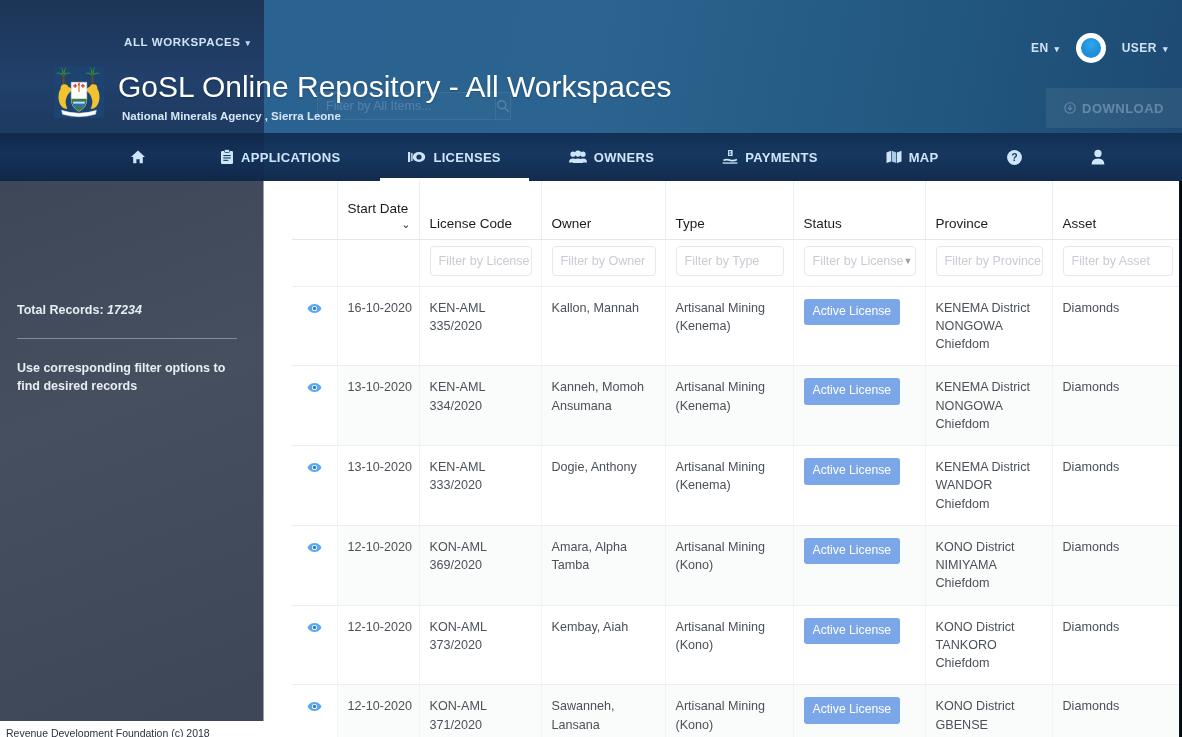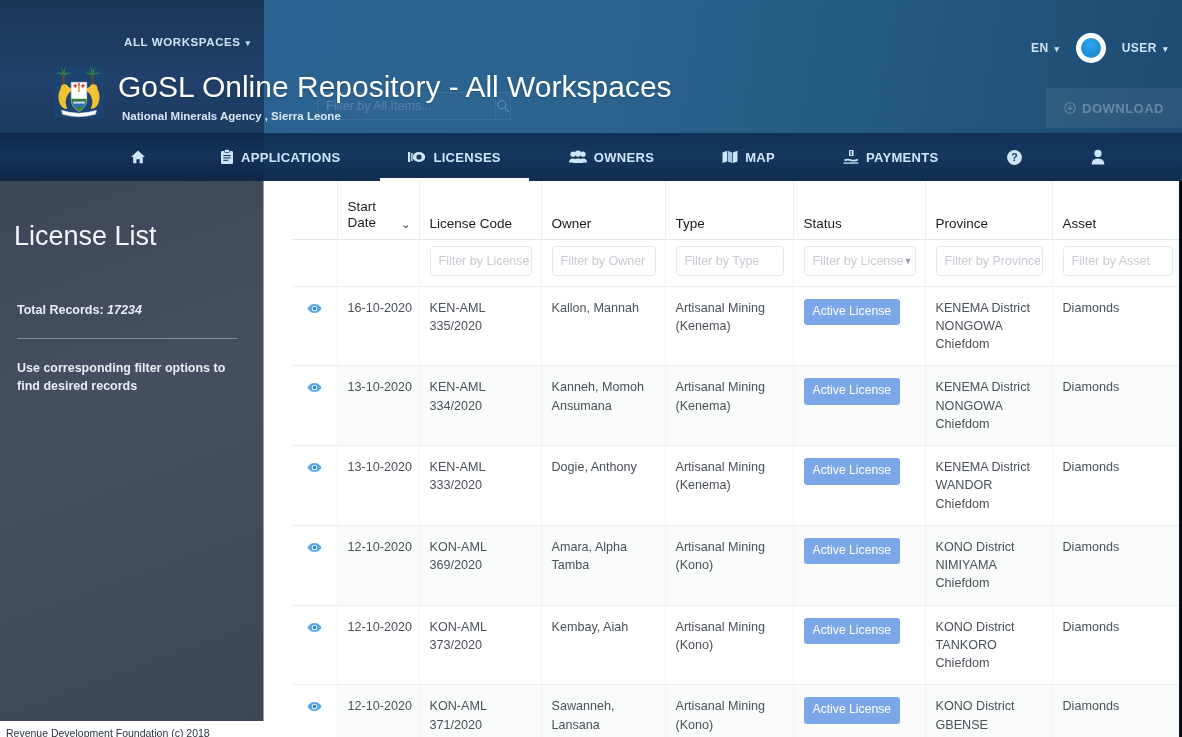--- a/index.html
+++ b/index.html
@@ -143,21 +143,21 @@
   table.grid col.c-prov  { width: 127px; }
   table.grid col.c-asset { width: 130px; }
 
   table.grid th {
     text-align: left; font-size: 13.5px; font-weight: 400; color: #1b1b1b;
     padding: 10px 8px 8px 10px; vertical-align: bottom; height: 58px;
     border-bottom: 1px solid #e3e6ea; border-left: 1px solid #eceef1;
     background: #ffffff;
   }
   table.grid th.noborder { border-left: none; }
-  .th-sort { display: flex; flex-direction: row; align-items: flex-end; line-height: 1.15; }
+  .th-sort { display: flex; flex-direction: column; align-items: flex-end; line-height: 1.15; }
   .th-sort .lbl { align-self: flex-start; }
   .th-sort .chev { font-size: 11px; color: #333; margin-top: 1px; }
 
   table.grid td.filter {
     padding: 6px 9px 10px 10px; border-bottom: 1px solid #eceef1;
     border-left: 1px solid #f2f3f5; background: #fff; height: 46px; vertical-align: middle;
   }
   table.grid td.filter.noborder { border-left: none; }
   .fbox {
     width: 100%; height: 30px; border: 1px solid #e6e8eb; border-radius: 4px;
@@ -298,57 +298,56 @@
           <circle cx="14" cy="4.2" r="2.6" fill="#cfe6fa"></circle>
           <circle cx="9" cy="3.6" r="3.1" fill="#cfe6fa"></circle>
           <path d="M0 12.6 q0 -4 4 -4 q4 0 4 4z" fill="#cfe6fa"></path>
           <path d="M10 12.6 q0 -4 4 -4 q4 0 4 4z" fill="#cfe6fa"></path>
           <path d="M4 13 q0 -4.6 5 -4.6 q5 0 5 4.6z" fill="#cfe6fa"></path>
         </svg>
         <span>OWNERS</span>
       </div>
 
       <div class="nav-item wide">
-        <svg width="16" height="14" viewBox="0 0 16 14">
-          <path d="M0.5 2.4 L5 0.8 V11.4 L0.5 13z" fill="#cfe6fa"></path>
-          <path d="M5.7 0.8 L10.3 2.4 V13 L5.7 11.4z" fill="#a9cbe8"></path>
-          <path d="M11 2.4 L15.5 0.8 V11.4 L11 13z" fill="#cfe6fa"></path>
-        </svg>
-        <span>MAP</span>
-      </div>
-
-      <div class="nav-item wide">
         <svg width="16" height="16" viewBox="0 0 16 16">
           <rect x="6" y="1" width="4.6" height="6" rx=".6" fill="#cfe6fa"></rect>
           <text x="8.3" y="5.8" font-size="4.6" fill="#16375f" text-anchor="middle" font-family="Liberation Sans, sans-serif">$</text>
           <path d="M1.2 10.6 q3 -1.6 6.6 -0.4 q3.4 1.2 6.8 -0.4 l.6 1.4 q-3.6 2.2 -7.6 .8 q-3.2 -1.1 -5.8 .2z" fill="#cfe6fa"></path>
           <path d="M0.6 13.4 h14.8 v1.3 H0.6z" fill="#cfe6fa"></path>
         </svg>
         <span>PAYMENTS</span>
       </div>
 
       <div class="nav-item wide">
+        <svg width="16" height="14" viewBox="0 0 16 14">
+          <path d="M0.5 2.4 L5 0.8 V11.4 L0.5 13z" fill="#cfe6fa"></path>
+          <path d="M5.7 0.8 L10.3 2.4 V13 L5.7 11.4z" fill="#a9cbe8"></path>
+          <path d="M11 2.4 L15.5 0.8 V11.4 L11 13z" fill="#cfe6fa"></path>
+        </svg>
+        <span>MAP</span>
+      </div>
+
+      <div class="nav-item wide">
         <svg width="17" height="17" viewBox="0 0 17 17">
           <circle cx="8.5" cy="8.5" r="7.4" fill="#cfe6fa"></circle>
           <text x="8.5" y="12.4" font-size="10.5" font-weight="bold" fill="#16375f" text-anchor="middle" font-family="Liberation Sans, sans-serif">?</text>
         </svg>
       </div>
 
       <div class="nav-item wide">
         <svg width="14" height="16" viewBox="0 0 14 16">
           <circle cx="7" cy="4.4" r="3.6" fill="#cfe6fa"></circle>
           <path d="M0.6 15.4 q0 -6 6.4 -6 q6.4 0 6.4 6z" fill="#cfe6fa"></path>
         </svg>
       </div>
 
     </div>
   </div>
 
   <div class="sidebar">
-    <div class="sb-title">License List</div>
     <div class="sb-total">
       <span>Total Records:</span>
       <i>17234</i>
     </div>
     <div class="sb-rule"></div>
     <div class="sb-hint">Use corresponding filter options to find desired records</div>
     <div class="footer-strip"></div>
     <div class="footer-note">Revenue Development Foundation (c) 2018</div>
   </div>
 

